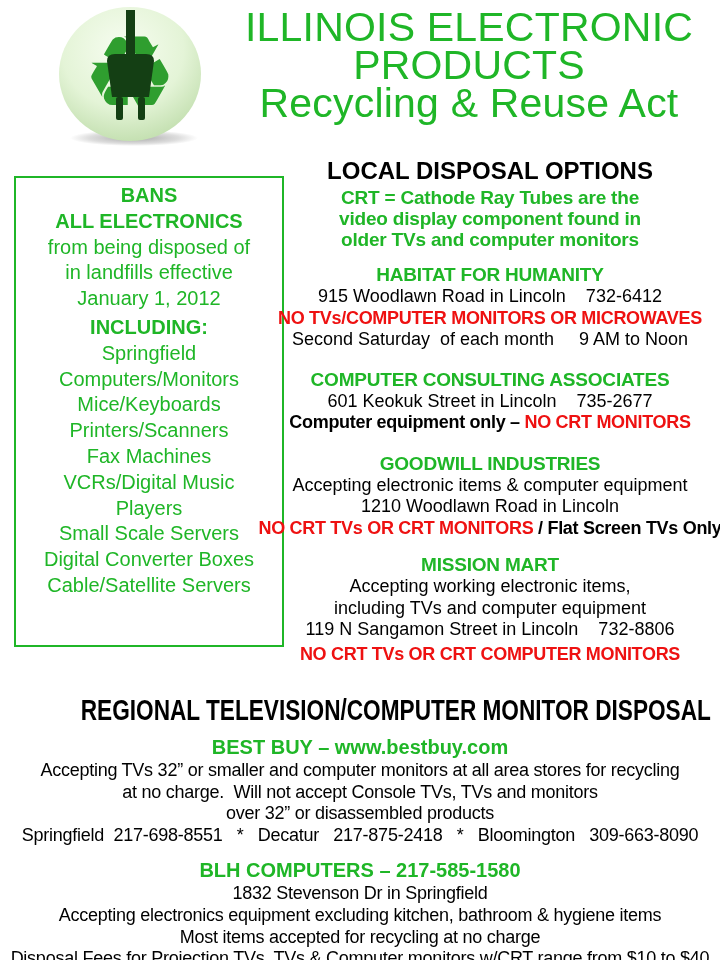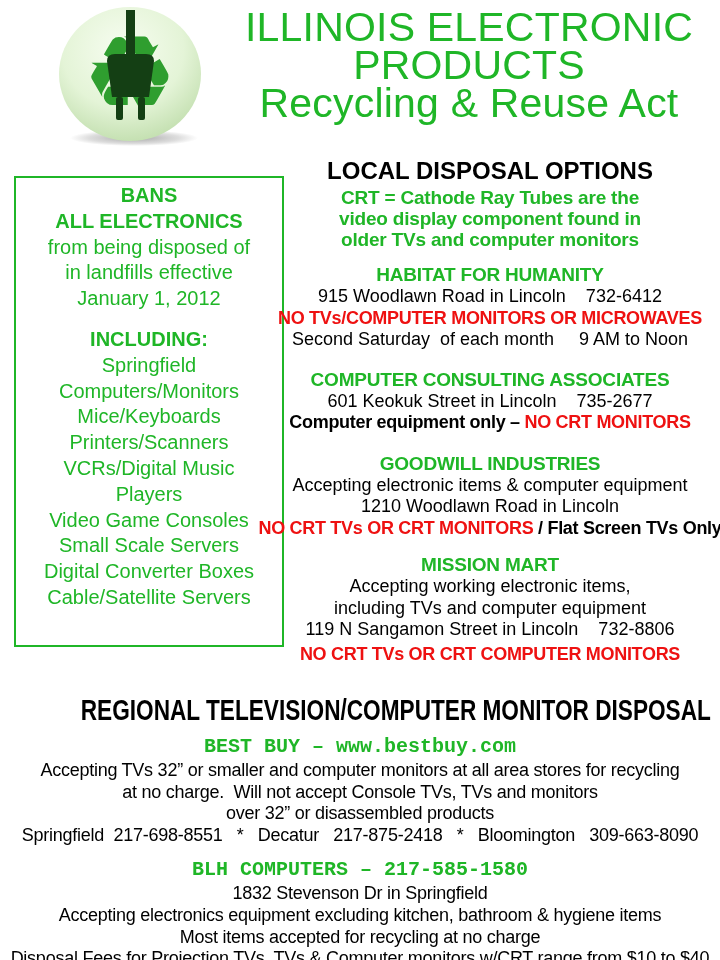--- a/index.html
+++ b/index.html
@@ -20,42 +20,42 @@
     font-size:41px;line-height:38px;letter-spacing:0.2px;
   }
   
   .bans-box{
     position:absolute;left:14px;top:176px;width:226px;height:462px;
     border:2px solid var(--green);padding:5px 20px 0;
     text-align:center;color:var(--green);
     font-size:20px;line-height:25.8px;
   }
   .bans-box .b{font-weight:bold;}
-  .bans-inc{margin-top:15px;}
+  .bans-inc{margin-top:3px;}
   
   .right-col{position:absolute;left:252px;top:158px;width:476px;text-align:center;}
   .local-heading{font-size:24px;font-weight:bold;line-height:26px;margin-bottom:3px;color:var(--black);}
   .crt-note{color:var(--green);font-weight:bold;font-size:19px;line-height:21px;letter-spacing:-0.2px;margin-bottom:14px;}
   .org{margin-bottom:17px;}
   .org.m18{margin-bottom:18px;}
   .org.m19{margin-bottom:19px;}
   .org.m15{margin-bottom:15px;}
   .org-name{color:var(--green);font-weight:bold;font-size:19px;line-height:22px;letter-spacing:-0.2px;}
   .org-line{font-size:18px;line-height:21.5px;white-space:pre-wrap;}
   .org-warn{color:var(--red);font-weight:bold;font-size:18px;line-height:21.5px;letter-spacing:-0.3px;}
   .org-warn .black-part{color:var(--black);}
   .mt3{margin-top:3px;}
   
   .regional{position:absolute;left:2px;top:695px;width:716px;text-align:center;}
   .regional-heading{
     font-size:29px;font-weight:bold;line-height:31px;white-space:nowrap;
     transform:scaleX(0.78);transform-origin:50% 50%;
   }
   .store{margin-top:9px;}
-  .store-name{color:var(--green);font-weight:bold;font-size:20px;line-height:24px;margin-bottom:1px;font-family:Liberation Mono, monospace;}
+  .store-name{color:var(--green);font-weight:bold;font-size:20px;line-height:24px;margin-bottom:1px;}
   .store-line{font-size:18px;line-height:21.6px;letter-spacing:-0.25px;white-space:pre-wrap;}
 </style>
 </head>
 <body>
 
 <div class="page">
 
   <div class="logo">
     <svg width="172" height="144" viewBox="0 0 172 144">
       <defs>
@@ -92,22 +92,22 @@
     <div class="b">BANS</div>
     <div class="b">ALL ELECTRONICS</div>
     <div>from being disposed of</div>
     <div>in landfills effective</div>
     <div>January 1, 2012</div>
     <div class="b bans-inc">INCLUDING:</div>
     <div>Springfield</div>
     <div>Computers/Monitors</div>
     <div>Mice/Keyboards</div>
     <div>Printers/Scanners</div>
+    <div>Fax Machines</div>
     <div>VCRs/Digital Music Players</div>
-    <div>Video Game Consoles</div>
     <div>Small Scale Servers</div>
     <div>Digital Converter Boxes</div>
     <div>Cable/Satellite Servers</div>
   </div>
 
   <div class="right-col">
     <div class="local-heading">LOCAL DISPOSAL OPTIONS</div>
     <div class="crt-note">
       <div>CRT = Cathode Ray Tubes are the</div>
       <div>video display component found in</div>

